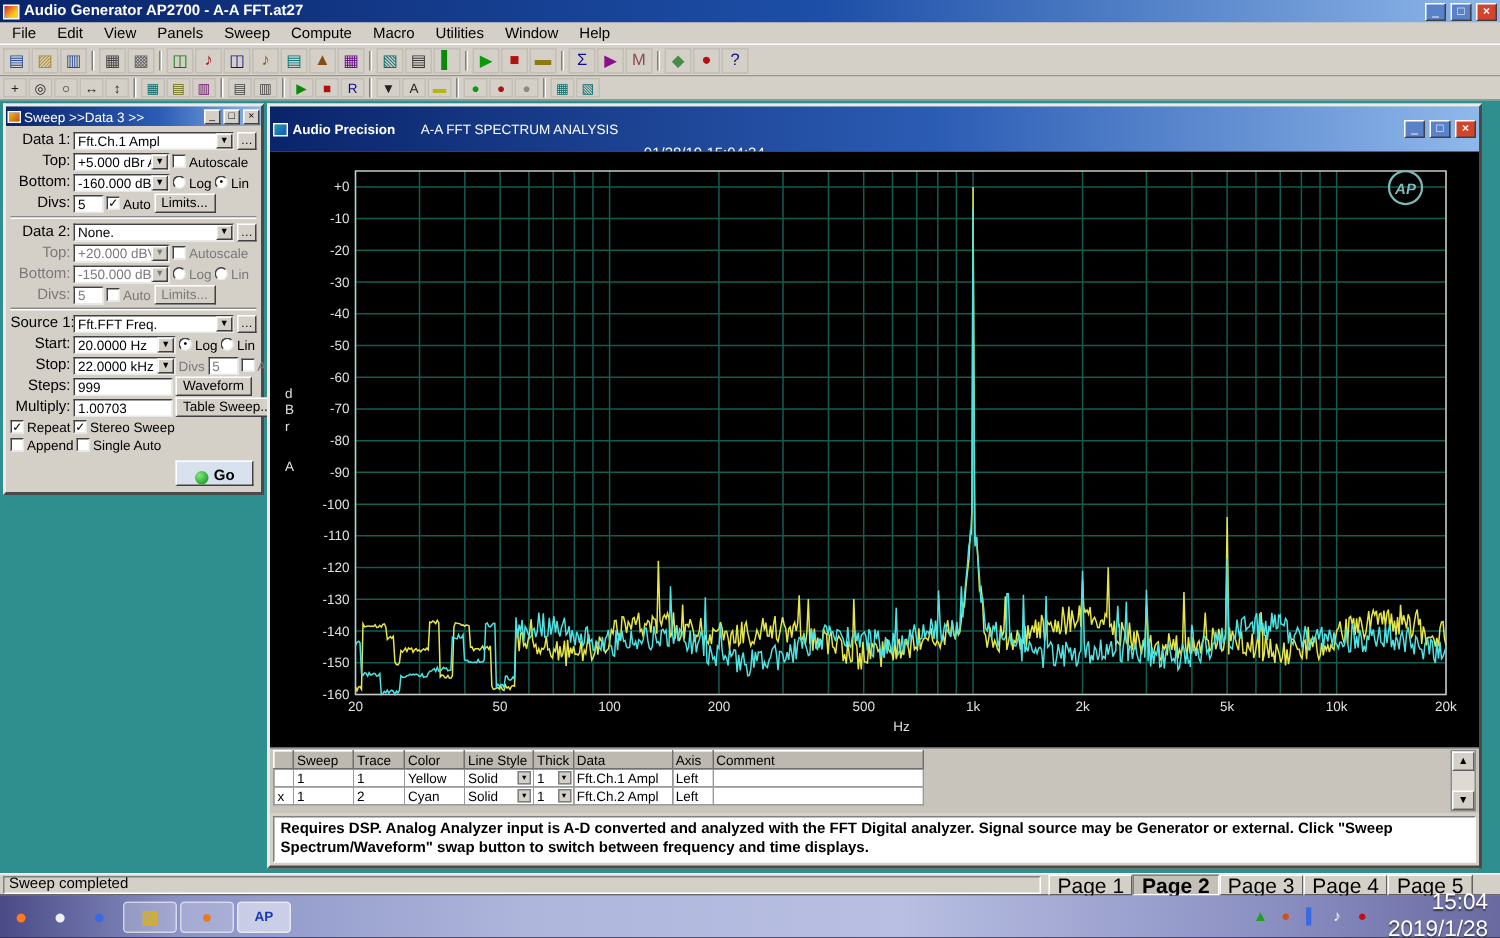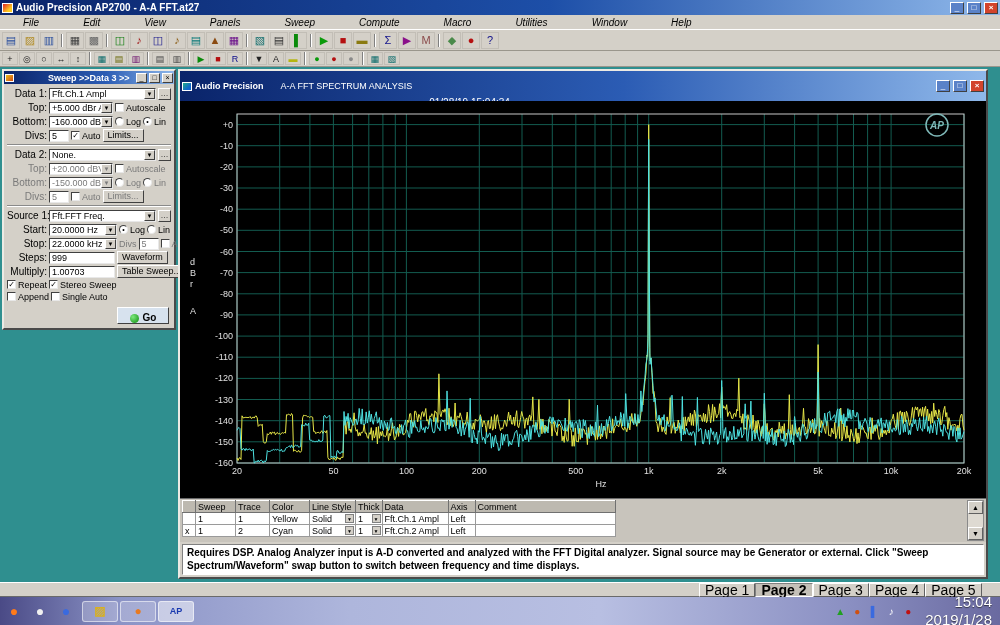--- a/index.html
+++ b/index.html
@@ -8,36 +8,36 @@
 
   
   .app{position:absolute;left:0;top:0;width:1000px;height:597px;background:#d4d0c8;display:flex;flex-direction:column;border-bottom:1px solid #6a6a6a;}
   .tbar{height:15px;background:linear-gradient(90deg,#0a246a,#1d4fa8 55%,#8fb8ea);display:flex;align-items:center;padding:0 2px;gap:3px;flex:none;}
   .tbar .tico{width:11px;height:10px;background:linear-gradient(135deg,#d22,#fc2 70%);border:1px solid #fff;flex:none;}
   .tbar .ttext{color:#fff;font-size:10px;font-weight:bold;flex:1;white-space:nowrap;overflow:hidden;}
   .wbtn{width:14px;height:12px;font-size:8px;line-height:10px;text-align:center;background:#d4d0c8;border:1px solid;border-color:#fff #404040 #404040 #fff;color:#000;flex:none;}
   .wbtn.blue{background:#5a82c8;color:#fff;}
   .wbtn.close{background:#d2442c;color:#fff;font-weight:bold;}
   .menubar{height:15px;background:#d4d0c8;display:flex;align-items:center;font-size:10px;padding-left:1px;border-bottom:1px solid #fff;flex:none;}
-  .mitem{padding:1px 22px;font-style:italic;}
+  .mitem{padding:1px 7px;}
   .toolbar{display:flex;align-items:center;background:#d4d0c8;border-bottom:1px solid #9a968c;padding:1px 2px;gap:1px;flex:none;}
   .toolbar.r1{height:21px;}
   .toolbar.r2{height:16px;}
   .ticon{width:18px;height:17px;display:flex;align-items:center;justify-content:center;font-size:11px;background:#d4d0c8;border:1px solid #c2beb6;}
   .r2 .ticon{width:16px;height:13px;font-size:9px;}
   .tsep{width:2px;height:13px;border-left:1px solid #808080;border-right:1px solid #fff;margin:0 2px;}
 
   
   .mdi{flex:1;position:relative;background:#2f8f8f;overflow:hidden;}
 
   
   .panel{position:absolute;left:2px;top:2px;width:174px;height:261px;background:#d4d0c8;border:2px solid;border-color:#eceae4 #4a4a4a #4a4a4a #eceae4;display:flex;flex-direction:column;}
   .ptitle{height:13px;background:linear-gradient(90deg,#0a246a,#2b5cb4 60%,#8fb8ea);display:flex;align-items:center;gap:2px;padding:0 1px;flex:none;}
   .ptitle .pico{width:9px;height:8px;background:linear-gradient(135deg,#e8c020,#d24a10);border:1px solid #fff;flex:none;}
-  .ptitle .ptext{color:#fff;font-size:9px;font-weight:bold;flex:1;white-space:nowrap;margin-left:32px;}
+  .ptitle .ptext{color:#fff;font-size:9px;font-weight:normal;flex:1;white-space:nowrap;}
   .pbtn{width:11px;height:10px;font-size:7px;line-height:8px;text-align:center;background:#d4d0c8;border:1px solid;border-color:#fff #404040 #404040 #fff;flex:none;}
   .pbody{flex:1;padding:2px 3px;position:relative;font-size:9px;}
   .prow{display:flex;align-items:center;margin:1px 0;gap:2px;height:13px;}
   .prow.short{height:11px;}
   .plab{width:40px;text-align:right;font-size:10px;flex:none;white-space:nowrap;}
   .combo{flex:1;height:12px;display:flex;align-items:center;background:#fff;border:1px solid;border-color:#404040 #e8e8e8 #e8e8e8 #404040;min-width:0;}
   .combo.w64{flex:none;width:64px;}
   .combo.w66{flex:none;width:68px;}
   .combo .cval{flex:1;font-size:9px;padding-left:2px;white-space:nowrap;overflow:hidden;}
   .combo .dd{width:11px;height:10px;background:#d4d0c8;border:1px solid;border-color:#fff #404040 #404040 #fff;font-size:6px;line-height:9px;text-align:center;flex:none;}
@@ -92,21 +92,21 @@
 </style>
 </head>
 <body>
 
 <div class="desktop">
 
   <div class="app">
 
     <div class="tbar">
       <span class="tico"></span>
-      <span class="ttext">Audio Precision AP2700 - A-A FFT.at27</span>
+      <span class="ttext">Audio Generator AP2700 - A-A FFT.at27</span>
       <span class="wbtn blue">_</span>
       <span class="wbtn blue">□</span>
       <span class="wbtn close">×</span>
     </div>
 
     <div class="menubar" id="menubar">
         <span class="mitem">File</span>
         <span class="mitem">Edit</span>
         <span class="mitem">View</span>
         <span class="mitem">Panels</span>
@@ -470,20 +470,21 @@
         </div>
 
         <div class="comment-zone">
           <div class="comment-box">Requires DSP.  Analog Analyzer input is A-D converted and analyzed with the FFT Digital analyzer.  Signal source may be Generator or external.  Click "Sweep Spectrum/Waveform" swap button to switch between frequency and time displays.</div>
         </div>
       </div>
 
     </div>
 
     <div class="statusbar">
+      <span class="status-cell">Sweep completed</span>
       <span class="page-tabs" id="page-tabs">
           <span class="ptab">Page 1</span>
           <span class="ptab active">Page 2</span>
           <span class="ptab">Page 3</span>
           <span class="ptab">Page 4</span>
           <span class="ptab">Page 5</span>
         </span>
     </div>
 
   </div>

